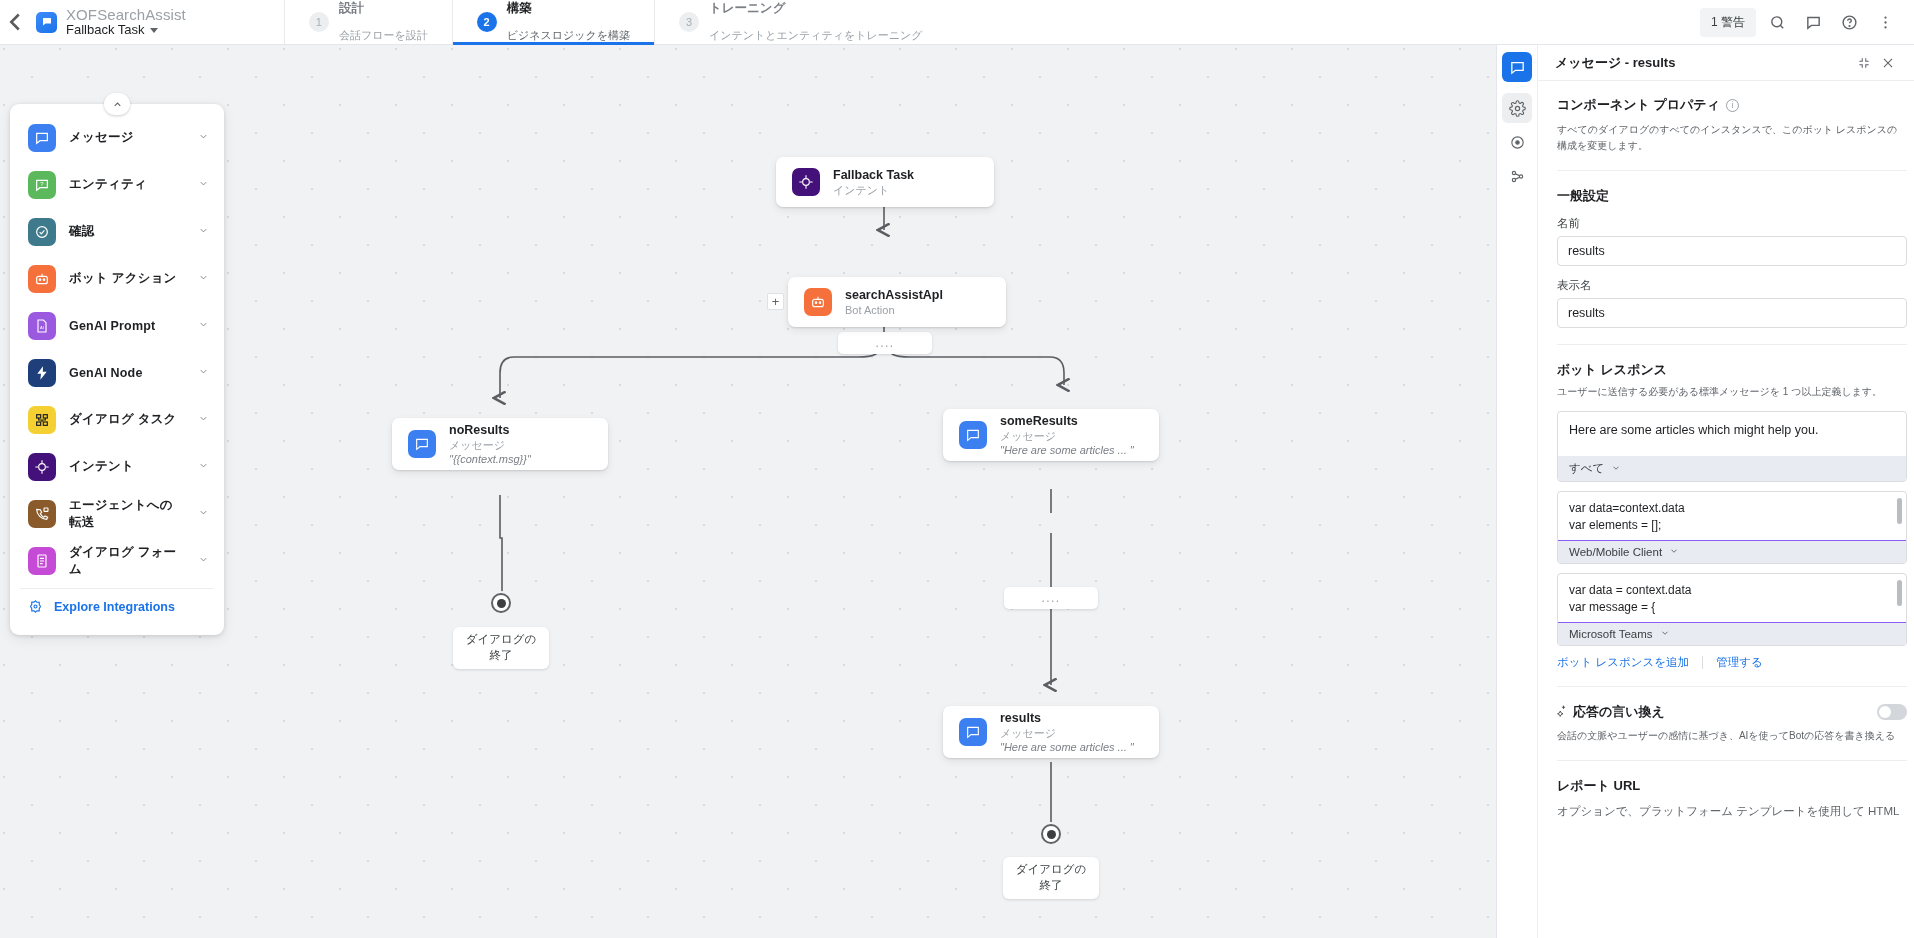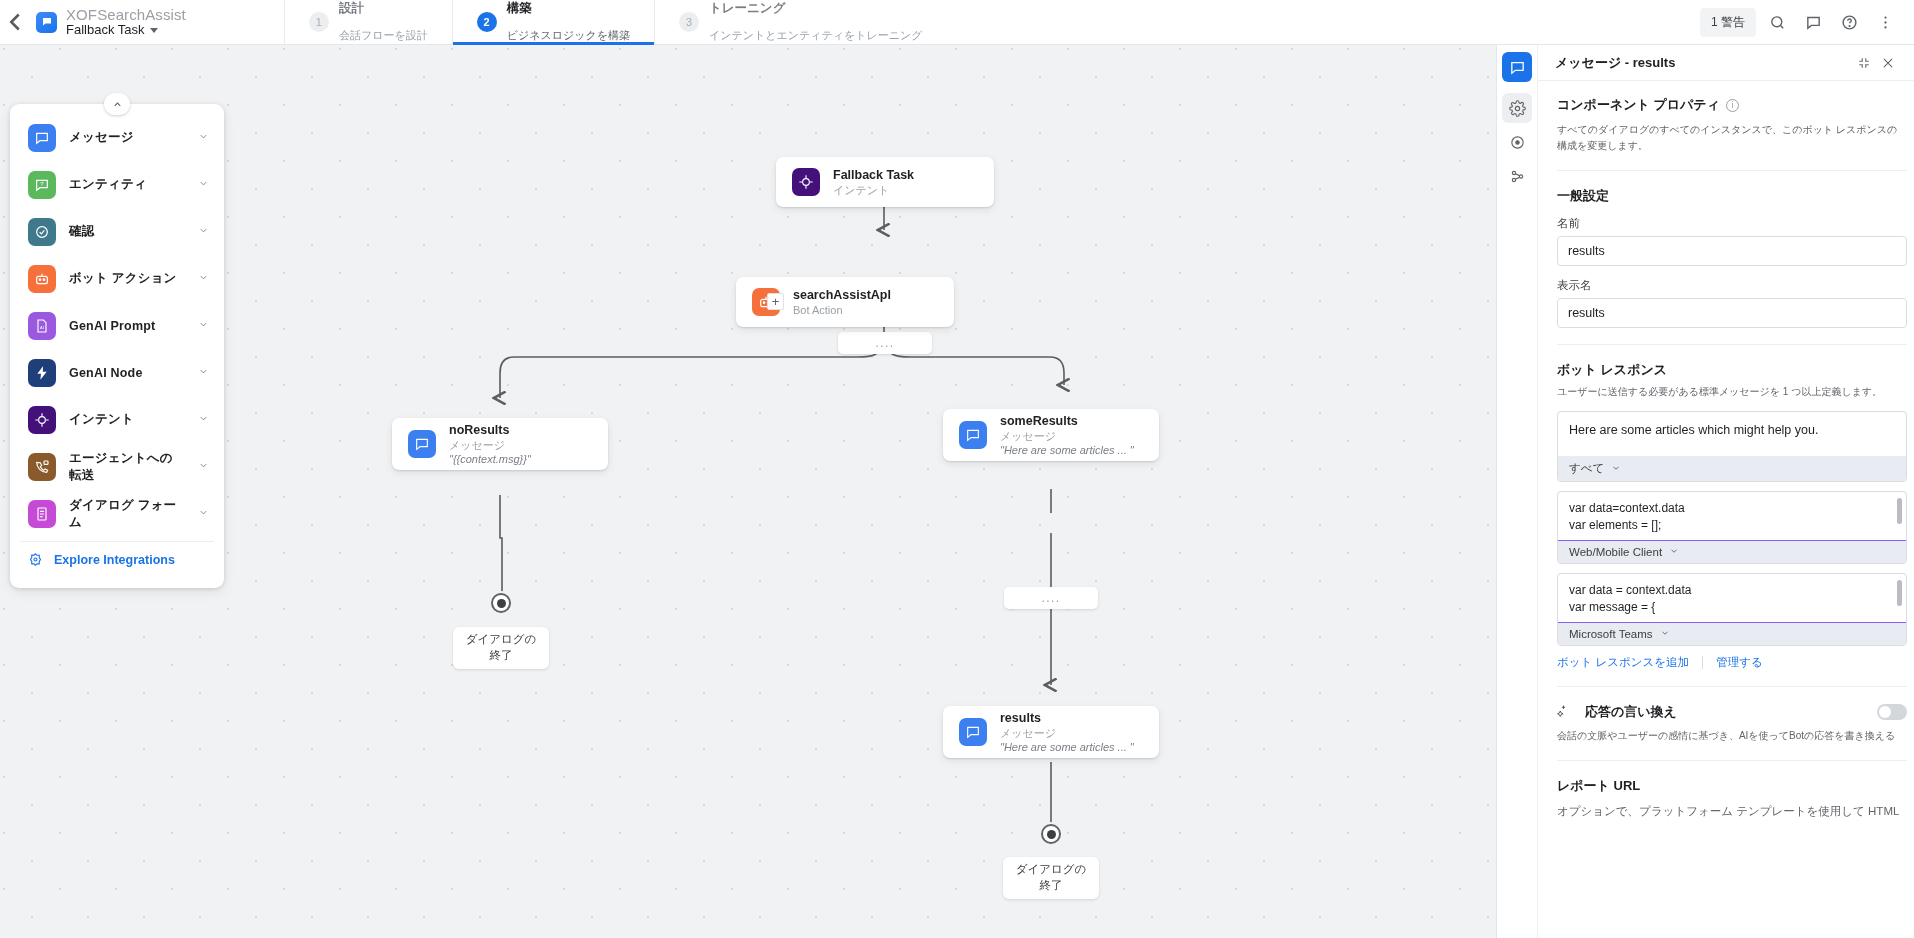--- a/index.html
+++ b/index.html
@@ -226,21 +226,21 @@
   .resp-foot .chv { font-size: 9px; color: #5f6368; }
   .code-sb {
     position: absolute; right: 4px; top: 6px; width: 5px; height: 26px;
     background: #b9bdc2; border-radius: 3px; cursor: pointer;
   }
   .link-row { display: flex; align-items: center; gap: 13px; margin-top: 3px; }
   .rlink { font-size: 11.5px; color: #1a73e8; cursor: pointer; }
   .rsep { width: 1px; height: 13px; background: #dadce0; }
 
   .tog-row { display: flex; align-items: center; gap: 8px; }
-  .tog-title { font-size: 13px; font-weight: bold; color: #1f2023; flex: 1; display:flex; align-items:center; gap:15px;}
+  .tog-title { font-size: 13px; font-weight: bold; color: #1f2023; flex: 1; display:flex; align-items:center; gap:3px;}
   .spark { color: #3c4043; font-size: 12px; }
   .toggle {
     width: 30px; height: 16px; border-radius: 9px; background: #d3d6da;
     position: relative; flex: none; cursor: pointer;
   }
   .toggle i { position: absolute; left: 2px; top: 2px; width: 12px; height: 12px; border-radius: 50%; background: #fff; display:block;}
   .rp-h3 { font-size: 13px; font-weight: bold; color: #1f2023; }
   .rp-clip { font-size: 11.5px; color: #5f6368; line-height: 1.6; }
 </style>
 </head>
@@ -350,21 +350,21 @@
           <circle cx="12" cy="12" r="5"></circle>
           <path d="M12 2v4M12 18v4M2 12h4M18 12h4"></path>
         </svg>
     </div>
     <div class="n-txt">
       <div class="n-title">Fallback Task</div>
       <div class="n-sub">インテント</div>
     </div>
   </div>
 
-  <div class="node" style="left:736px; top:232px; width:218px; height:50px;">
+  <div class="node" style="left:788px; top:232px; width:218px; height:50px;">
     <div class="n-ico" style="background:#f5703a">
       <svg viewBox="0 0 24 24" fill="none" stroke="#fff" stroke-width="1.7">
           <rect x="4" y="8" width="16" height="11" rx="3"></rect>
           <path d="M12 4v4"></path>
           <circle cx="9" cy="13" r="1.1" fill="#fff"></circle>
           <circle cx="15" cy="13" r="1.1" fill="#fff"></circle>
         </svg>
     </div>
     <div class="n-txt">
       <div class="n-title">searchAssistApl</div>
@@ -516,20 +516,36 @@
             <path d="M13.5 2L5 13h5.5L9.5 22 19 10h-5.8z"></path>
           </svg>
         </div>
       <div class="pal-label">GenAI Node</div>
       <div class="pal-chev">
         <svg viewBox="0 0 24 24" width="11" height="11" fill="none" stroke="currentColor" stroke-width="2">
             <path d="M6 9l6 6 6-6"></path>
           </svg></div>
     </div>
 
+    <div class="pal-item">
+      <div class="pal-ico" style="background:#f5d033">
+        <svg viewBox="0 0 24 24" fill="none" stroke="#222" stroke-width="1.8">
+            <rect x="4" y="4" width="6" height="5"></rect>
+            <rect x="14" y="4" width="6" height="5"></rect>
+            <rect x="4" y="15" width="6" height="5"></rect>
+            <rect x="14" y="15" width="6" height="5"></rect>
+            <path d="M7 9v3h10V9M12 12v3"></path>
+          </svg>
+        </div>
+      <div class="pal-label">ダイアログ タスク</div>
+      <div class="pal-chev">
+        <svg viewBox="0 0 24 24" width="11" height="11" fill="none" stroke="currentColor" stroke-width="2">
+            <path d="M6 9l6 6 6-6"></path>
+          </svg></div>
+    </div>
 
     <div class="pal-item">
       <div class="pal-ico" style="background:#44107a">
         <svg viewBox="0 0 24 24" fill="none" stroke="#fff" stroke-width="1.7">
             <circle cx="12" cy="12" r="5"></circle>
             <path d="M12 2v4M12 18v4M2 12h4M18 12h4"></path>
           </svg>
         </div>
       <div class="pal-label">インテント</div>
       <div class="pal-chev">

